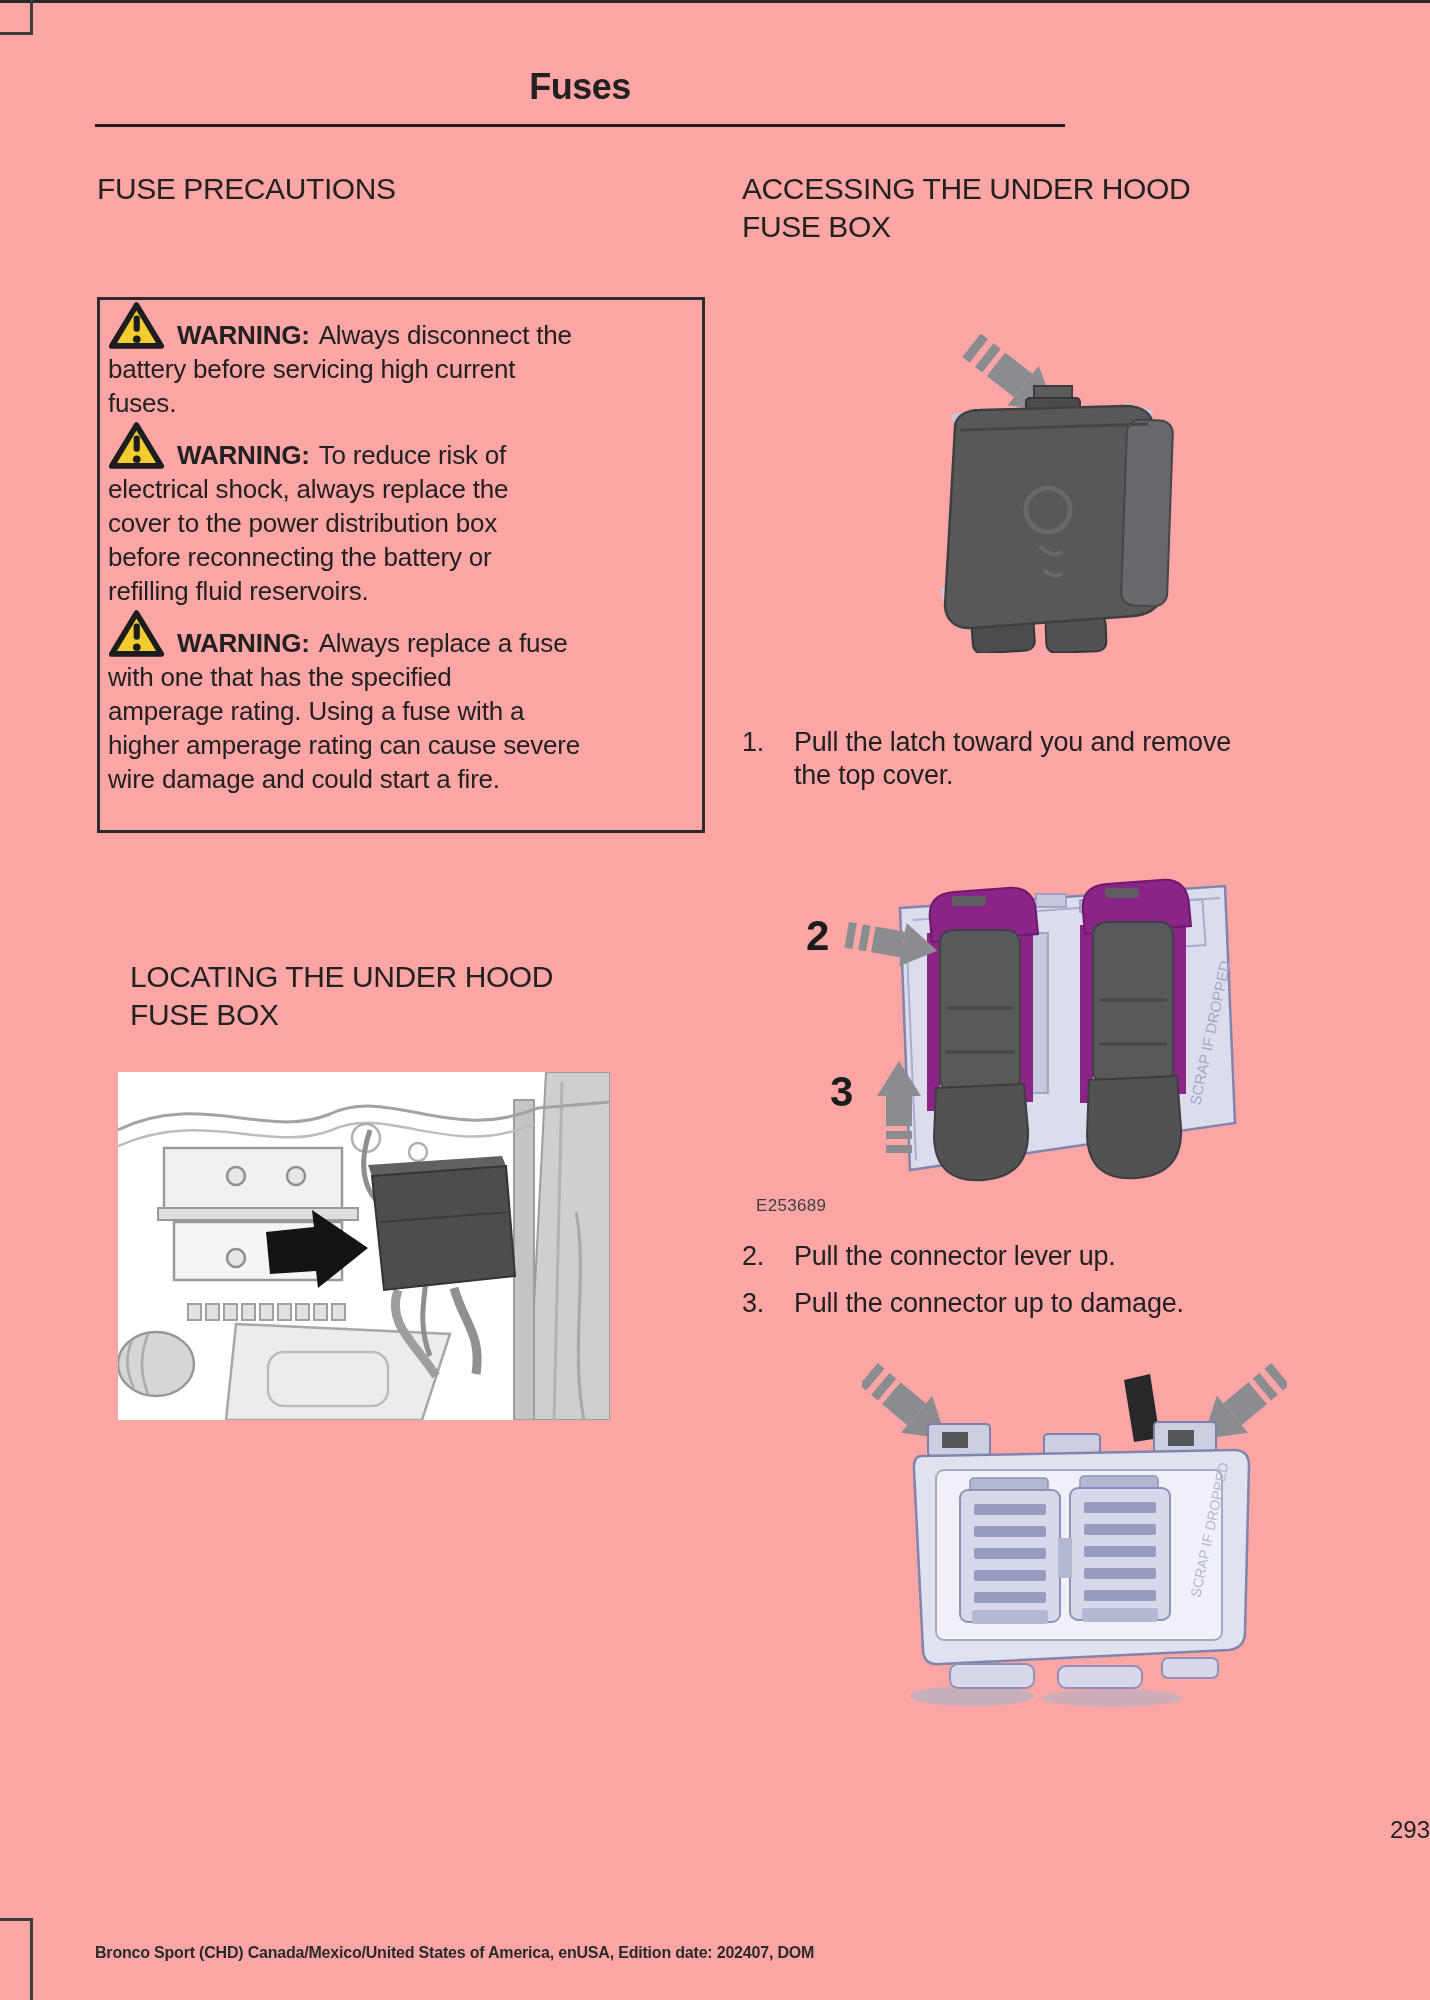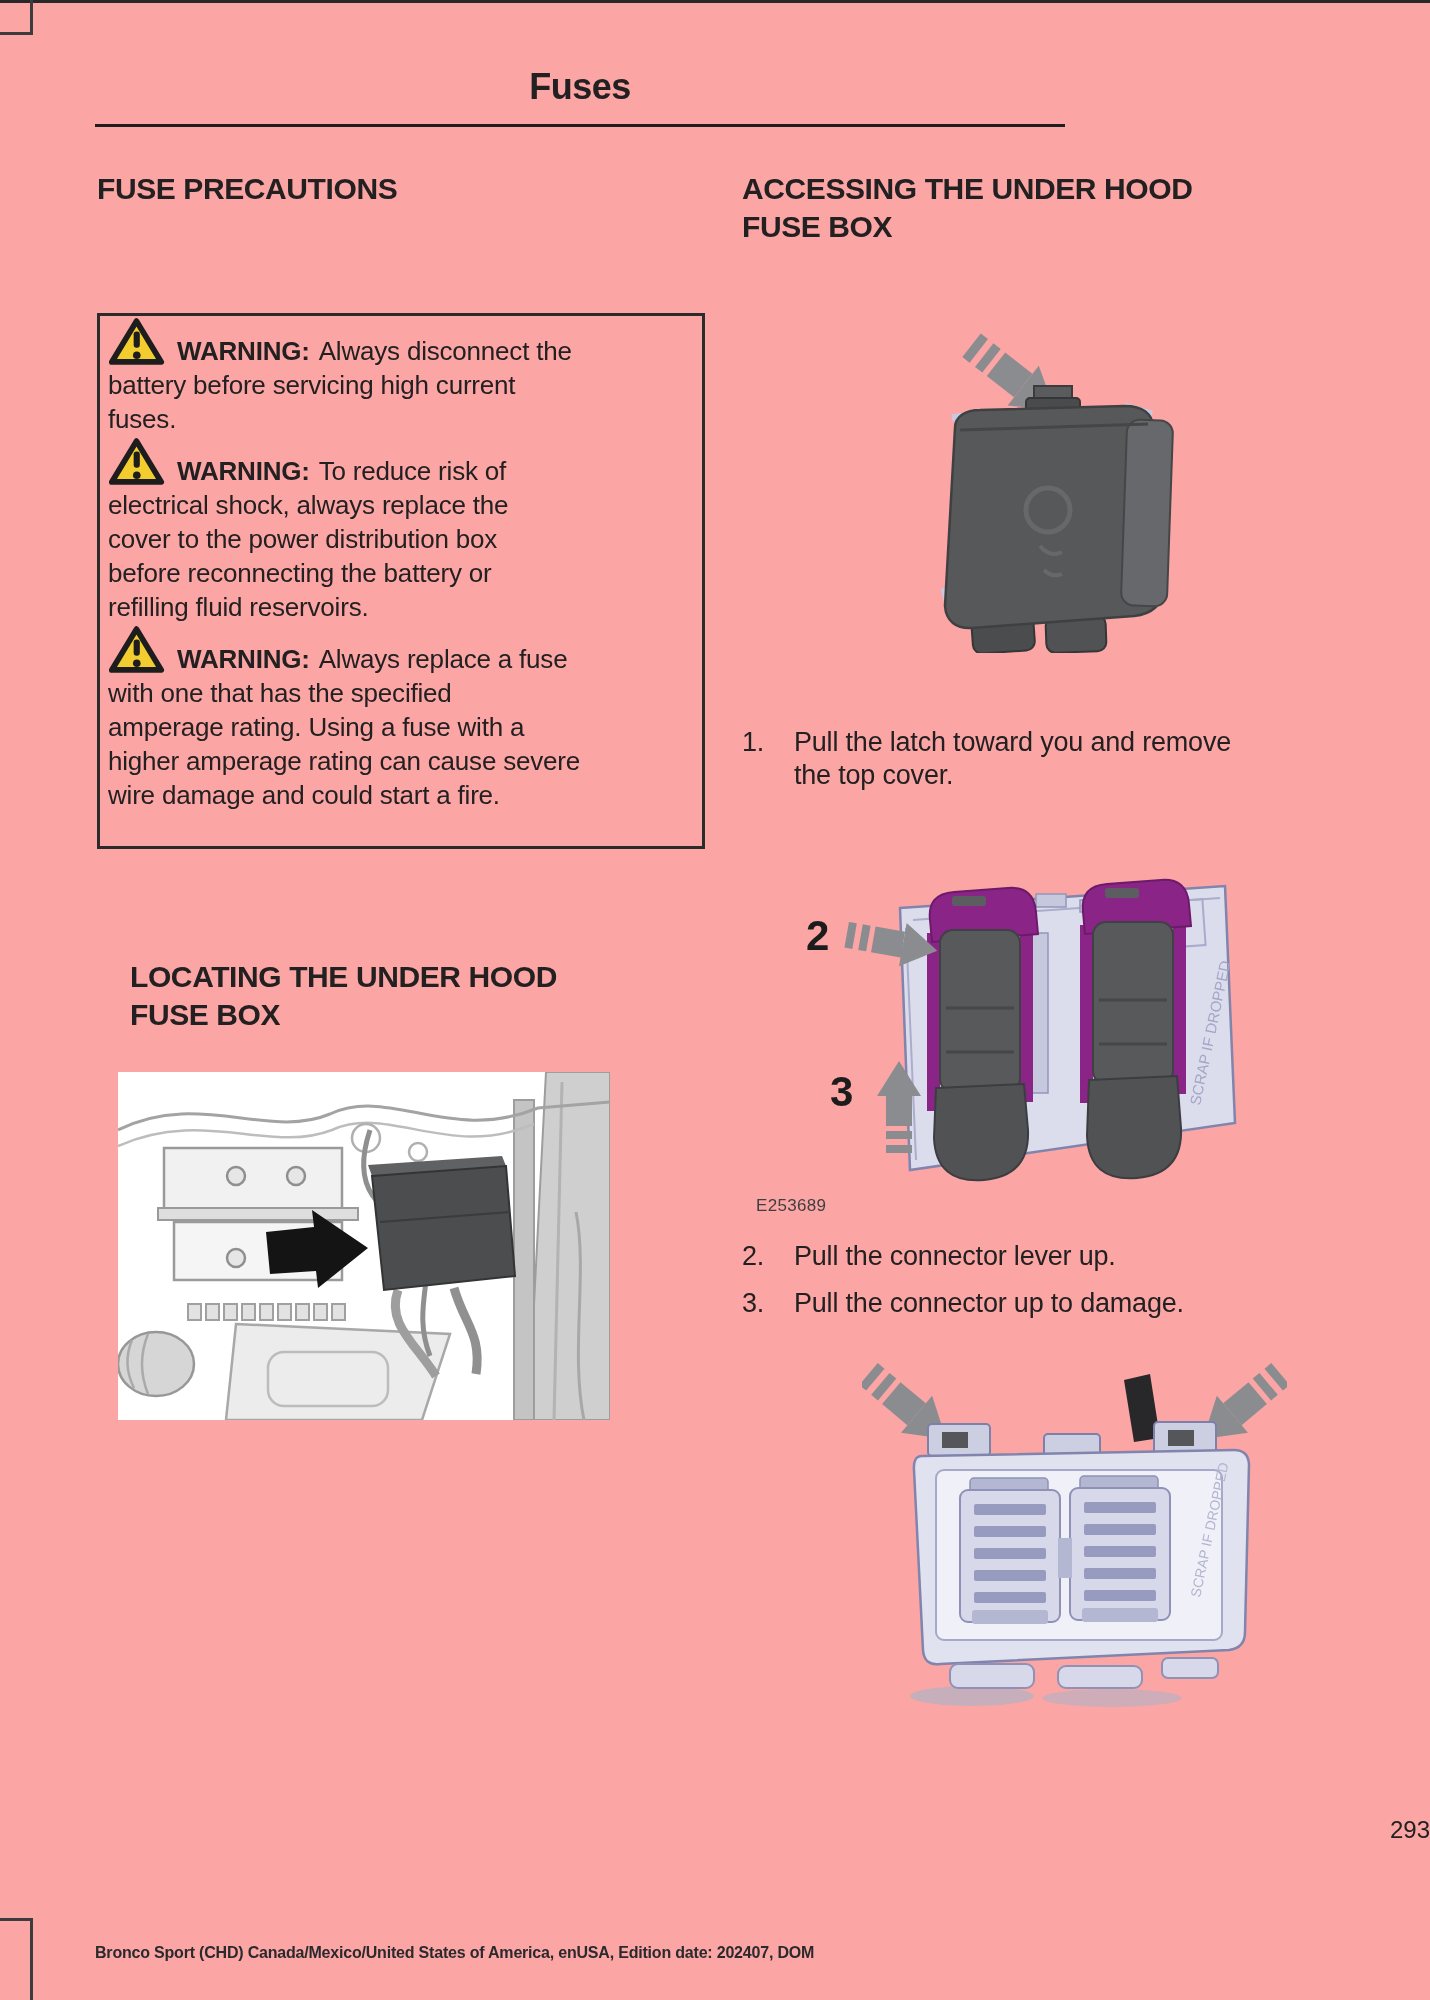--- a/index.html
+++ b/index.html
@@ -1,25 +1,25 @@
 <!DOCTYPE html>
 <html><head>
 <meta charset="utf-8">
 <style>
   html,body{margin:0;padding:0;background:#ffffff;}
   .page{position:relative;width:1430px;height:2000px;background:#fca5a5;overflow:hidden;
         font-family:"Liberation Sans",sans-serif;color:#232021;}
   .abs{position:absolute;}
   .h1{font-size:36px;font-weight:bold;letter-spacing:-0.5px;}
-  .h2{font-size:30px;font-weight:bold;letter-spacing:-0.4px;line-height:38px;white-space:pre-line;}
+  .h2{font-size:30px;font-weight:normal;letter-spacing:-0.4px;line-height:38px;white-space:pre-line;}
   .rule{background:#1e1e20;height:3px;}
   .topline{background:#28282a;height:3px;width:1430px;left:0;top:0;}
   .cornerTL{left:0;top:0;width:30px;height:32px;border-right:3px solid #3c3c3e;border-bottom:3px solid #3c3c3e;}
   .cornerBL{left:0;top:1918px;width:30px;height:82px;border-right:3px solid #3c3c3e;border-top:3px solid #3c3c3e;}
-  .warnbox{border:3px solid #2b2b2b;padding:8px 10px 0 8px;box-sizing:border-box;margin-top:16px;}
+  .warnbox{border:3px solid #2b2b2b;padding:8px 10px 0 8px;box-sizing:border-box;}
   .warn-item{margin-top:18px;font-size:26px;line-height:34px;letter-spacing:-0.2px;}
   .warn-item:first-child{margin-top:10px;}
   .tri{float:left;width:57px;height:50px;margin:-17px 12px 0 0;}
   .wlabel{font-weight:bold;margin-right:9px;}
   .wtext{white-space:pre-line;}
   .step{display:flex;font-size:27px;line-height:33px;letter-spacing:-0.2px;}
   .stepnum{flex:0 0 52px;}
   .steptext{white-space:pre-line;}
   .caption{font-size:17px;color:#3f3f41;letter-spacing:0.3px;}
   .pagenum{font-size:24px;text-align:right;width:100%;}

